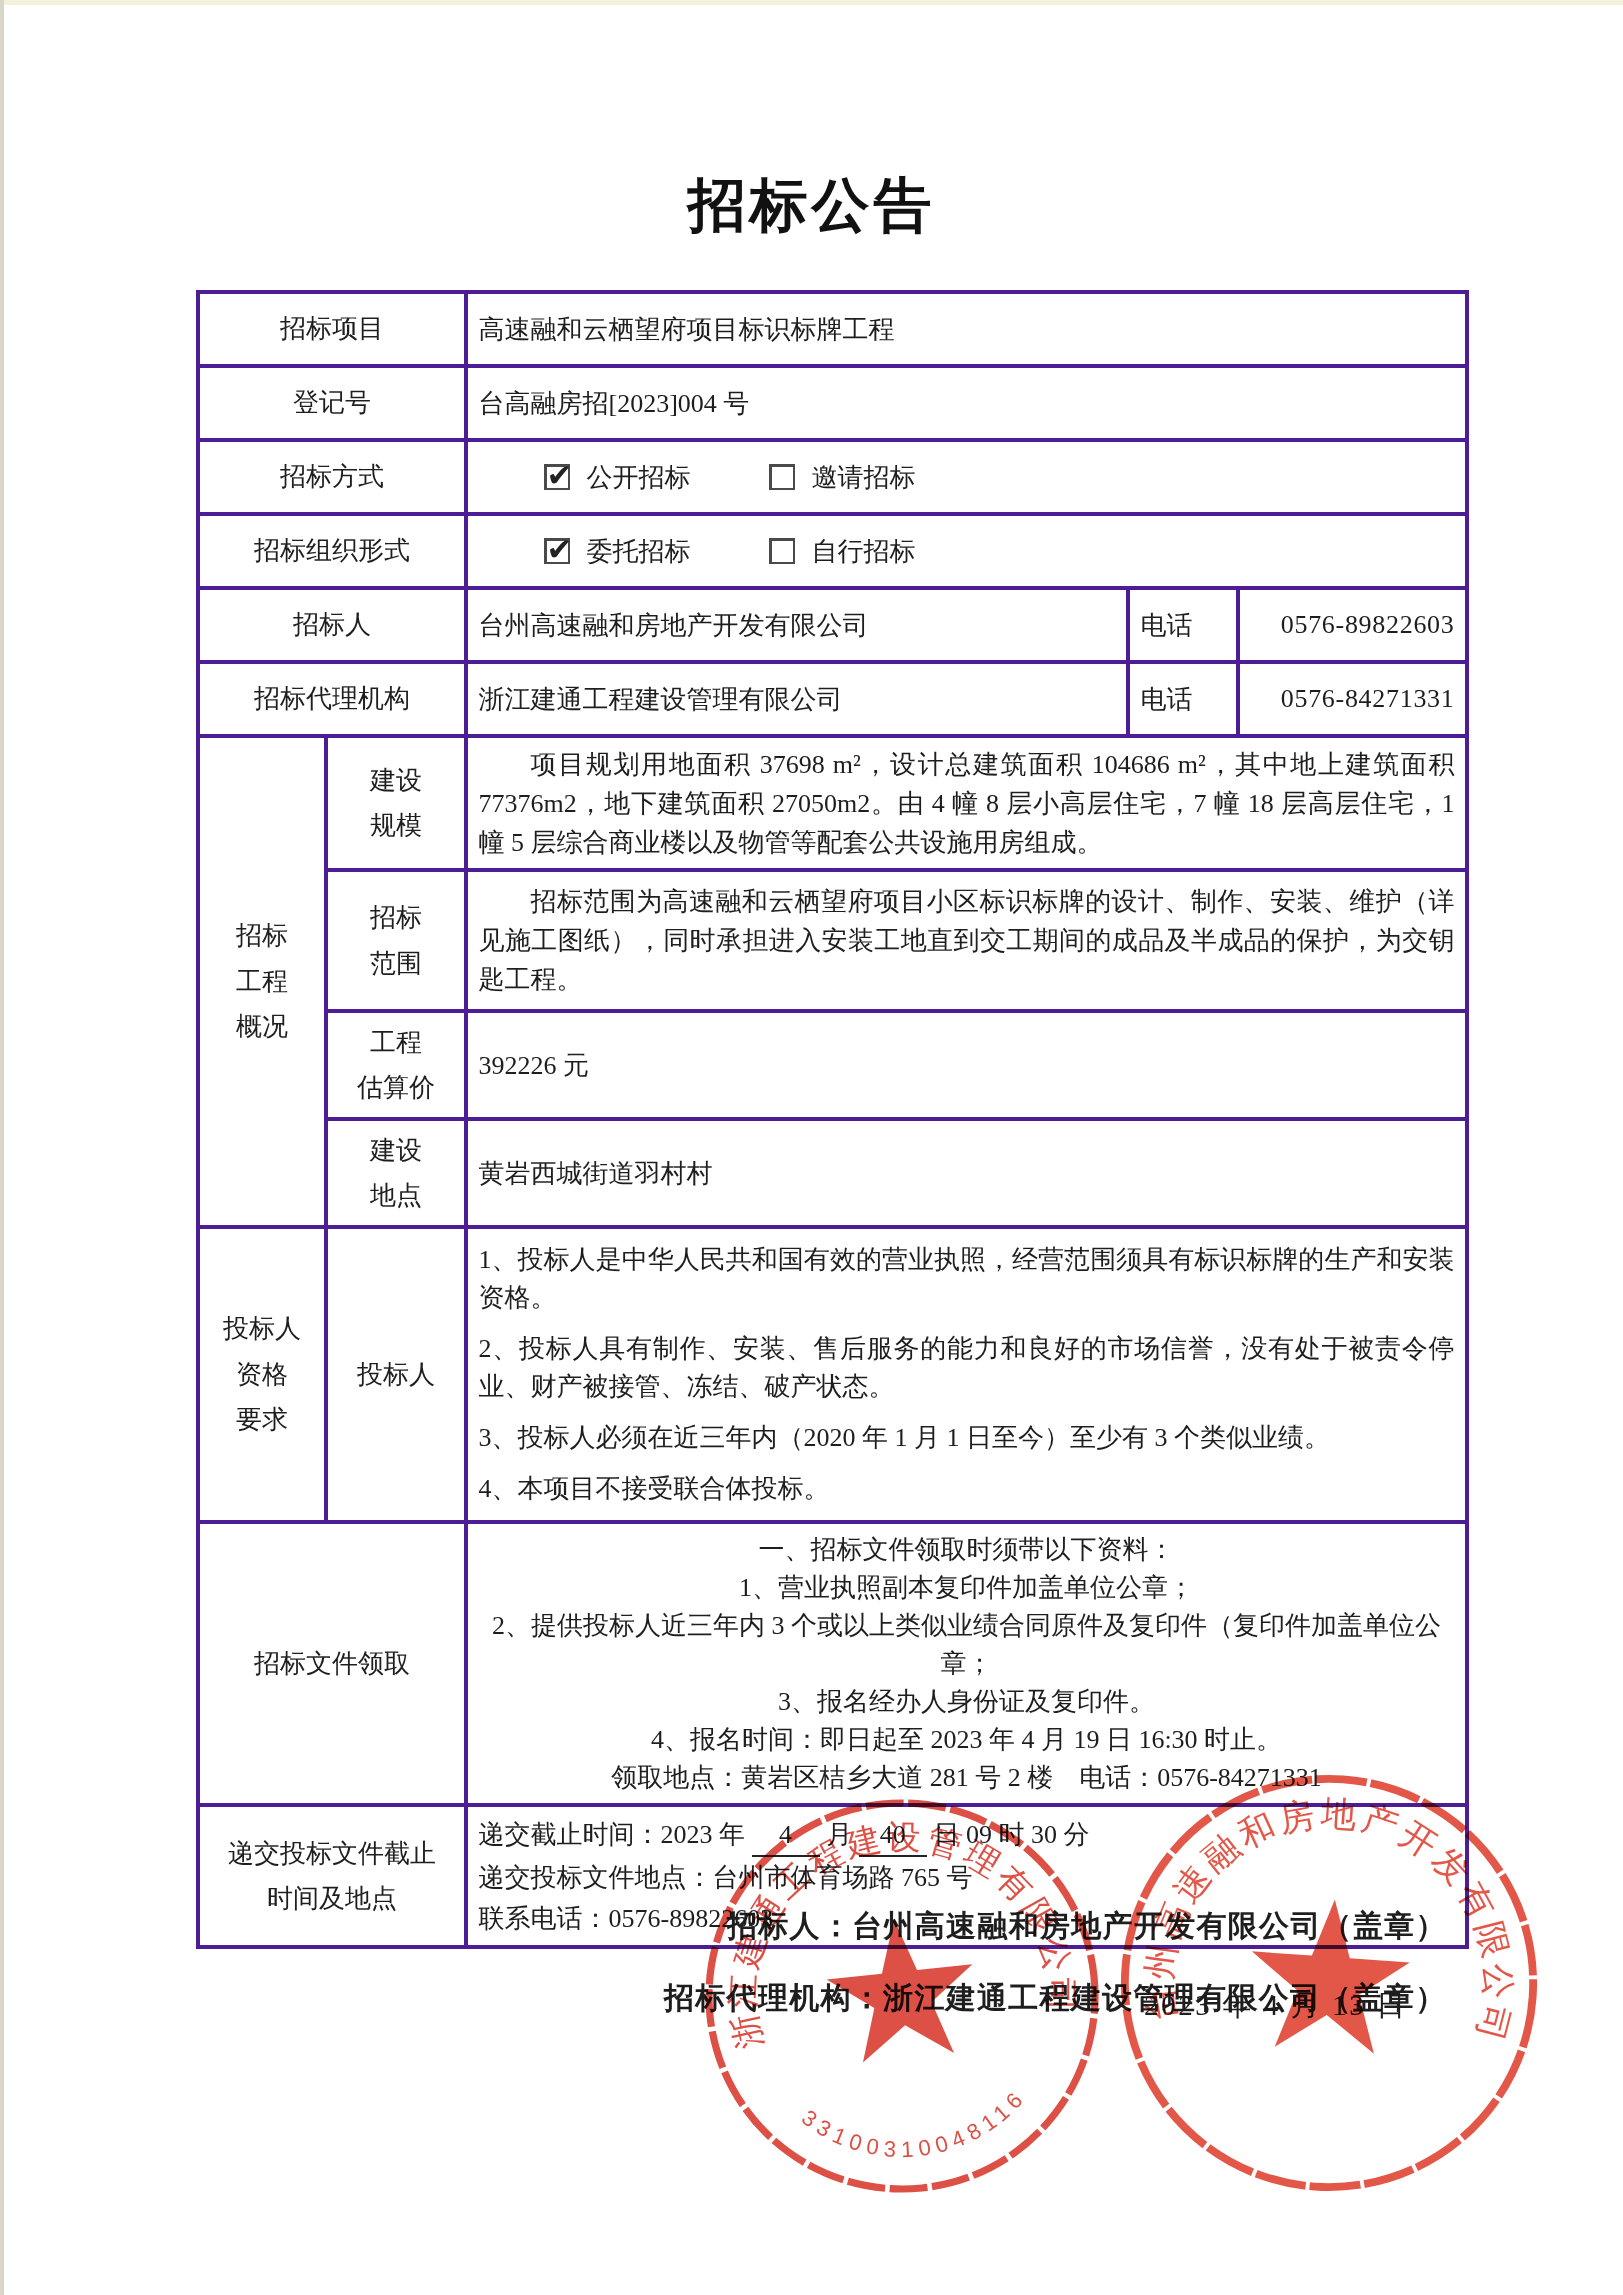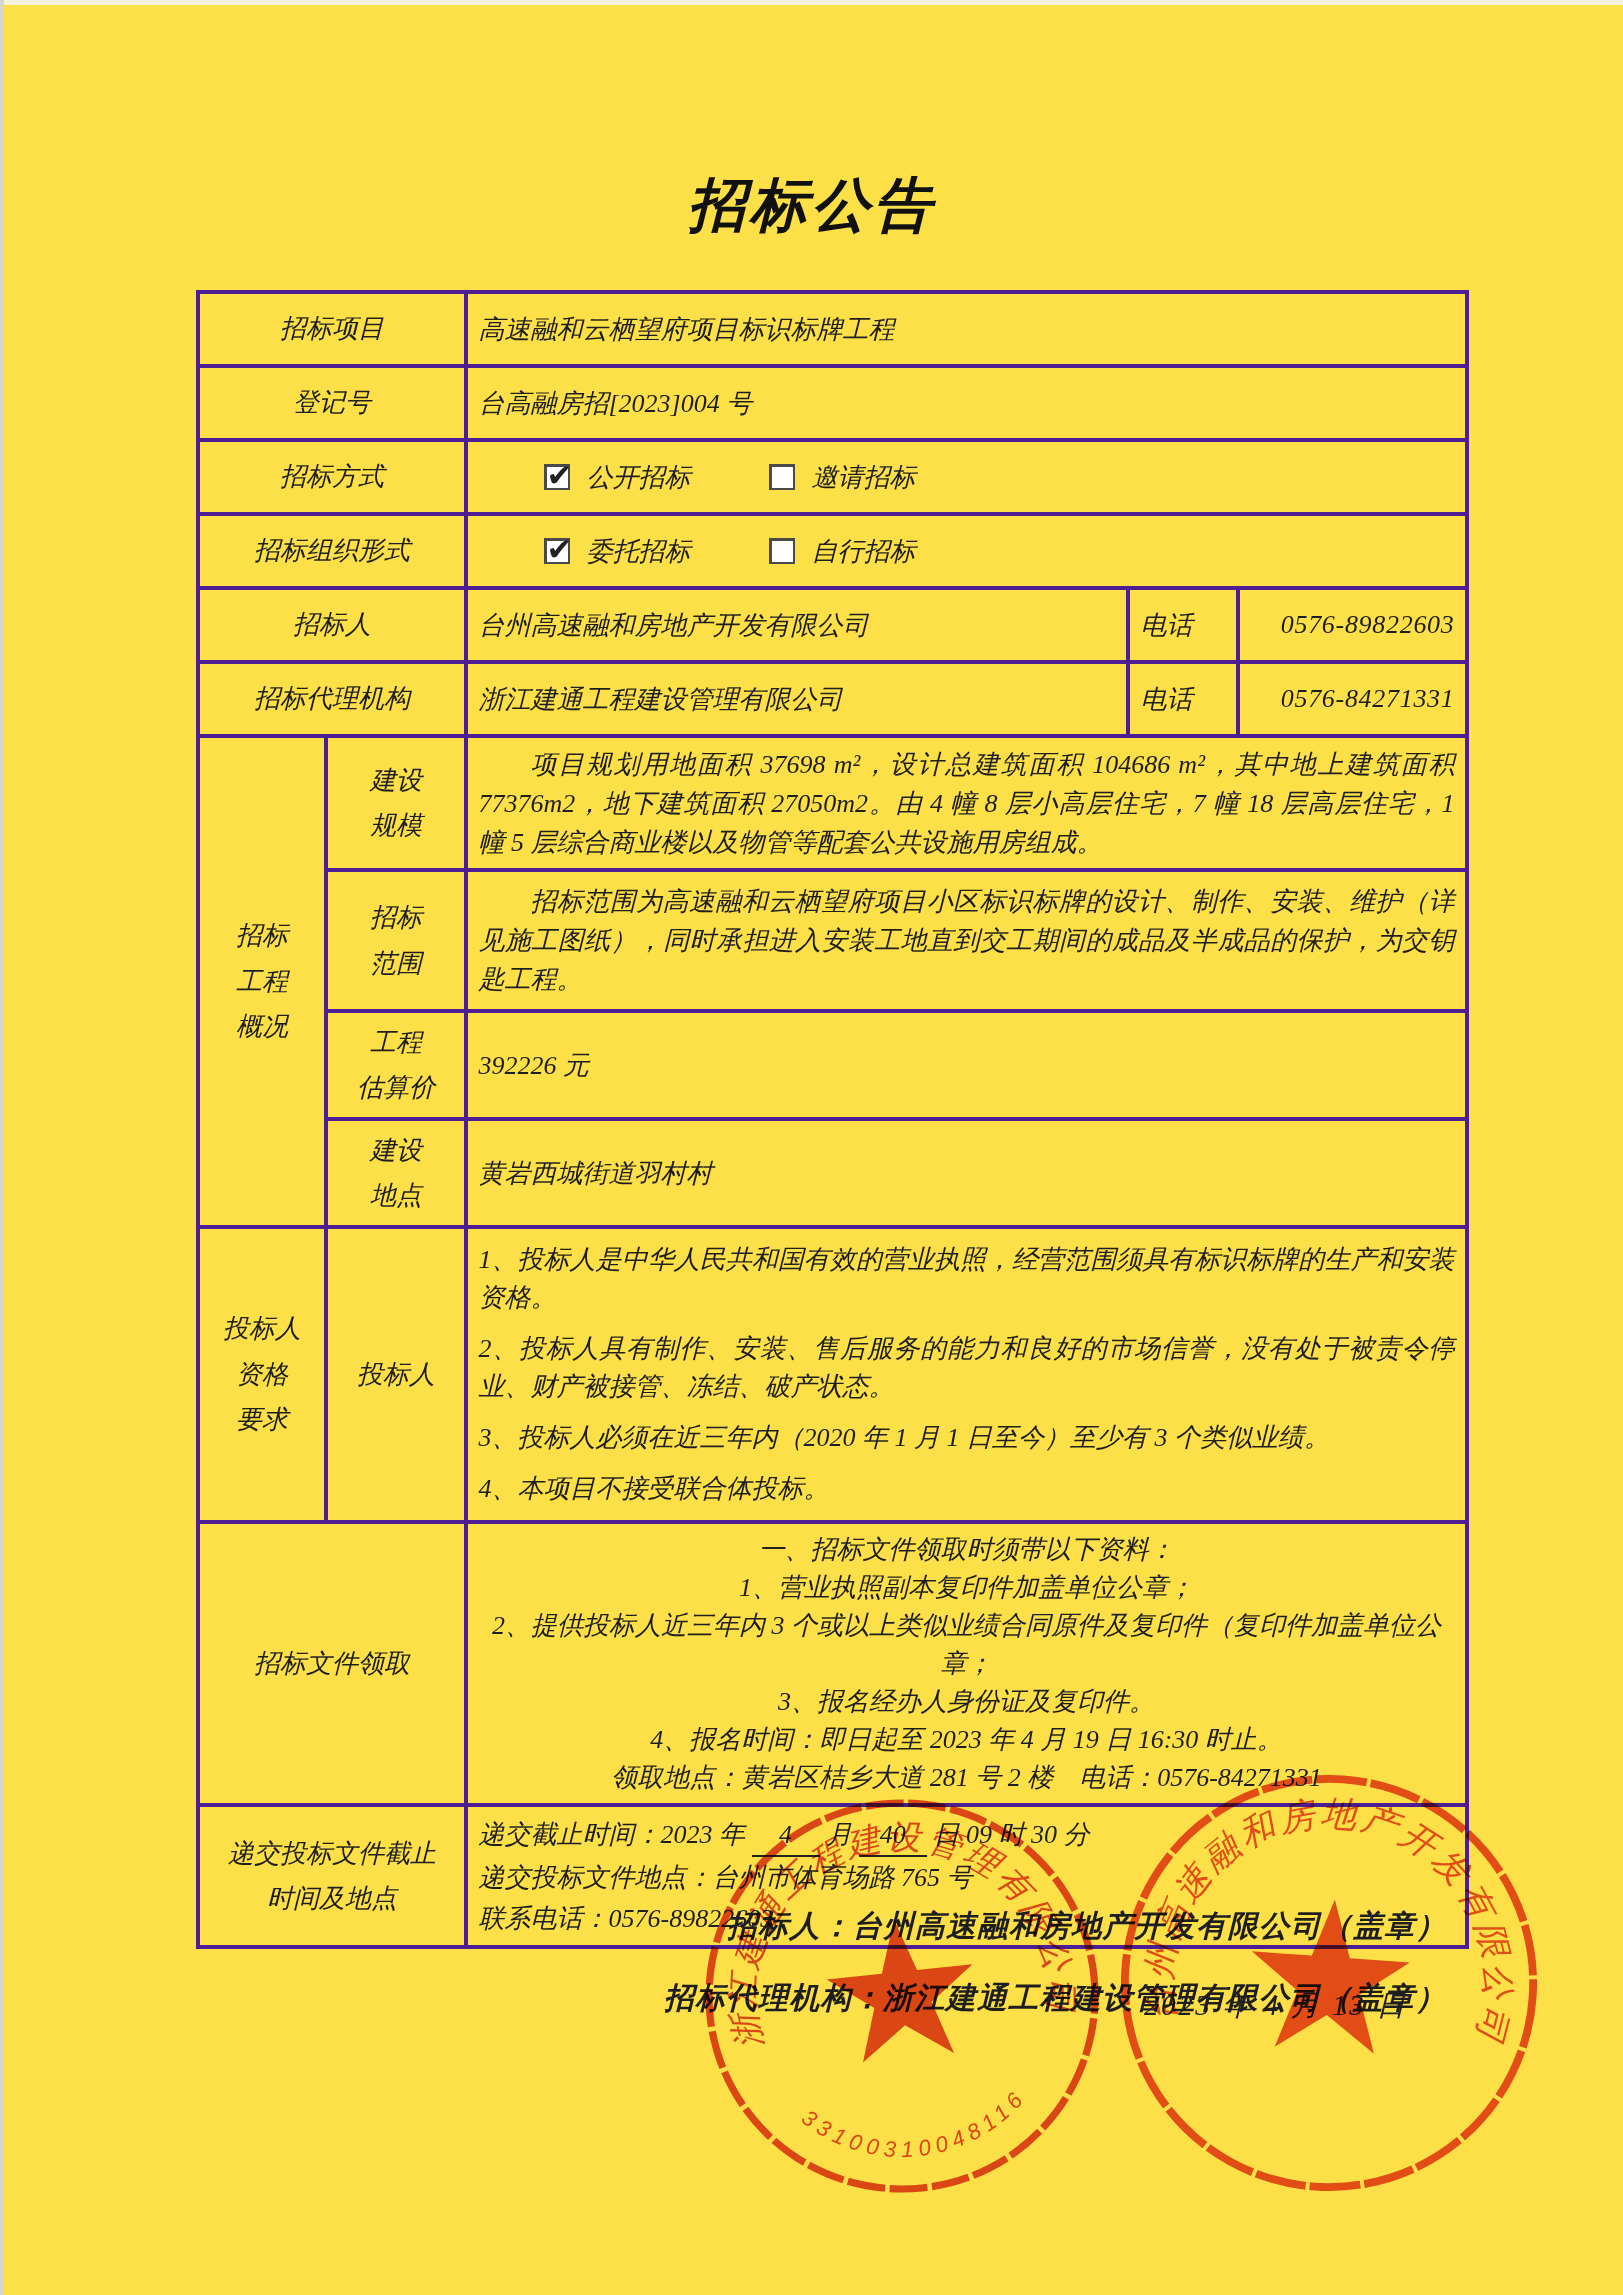--- a/index.html
+++ b/index.html
@@ -1,23 +1,22 @@
 <!DOCTYPE html>
 <html style="font-size:10.5px"><head>
 <meta charset="utf-8">
 <style>
   html,body{margin:0;padding:0;background:#e8e8e8;}
   #page{
     position:relative;
     width:1623px;height:2295px;
-    background:#fde047;
+    background:#ffffff;
     font-family:"Liberation Serif","DejaVu Serif",serif;
     color:#1e1e1e;
     overflow:hidden;
-    font-style:italic;
   }
   
   #edge-top{position:absolute;left:0;top:0;width:1623px;height:4.6px;background:#f4f2dd;}
   #edge-left{position:absolute;left:0;top:0;width:3.9px;height:2295px;background:#d8d6c8;}
 
   #doc-title{
     position:absolute;left:0;top:167px;width:1623px;
     text-align:center;
     font-family:"Liberation Sans","DejaVu Sans",sans-serif;
     font-weight:bold;font-size:58px;letter-spacing:3.9px;color:#111;

